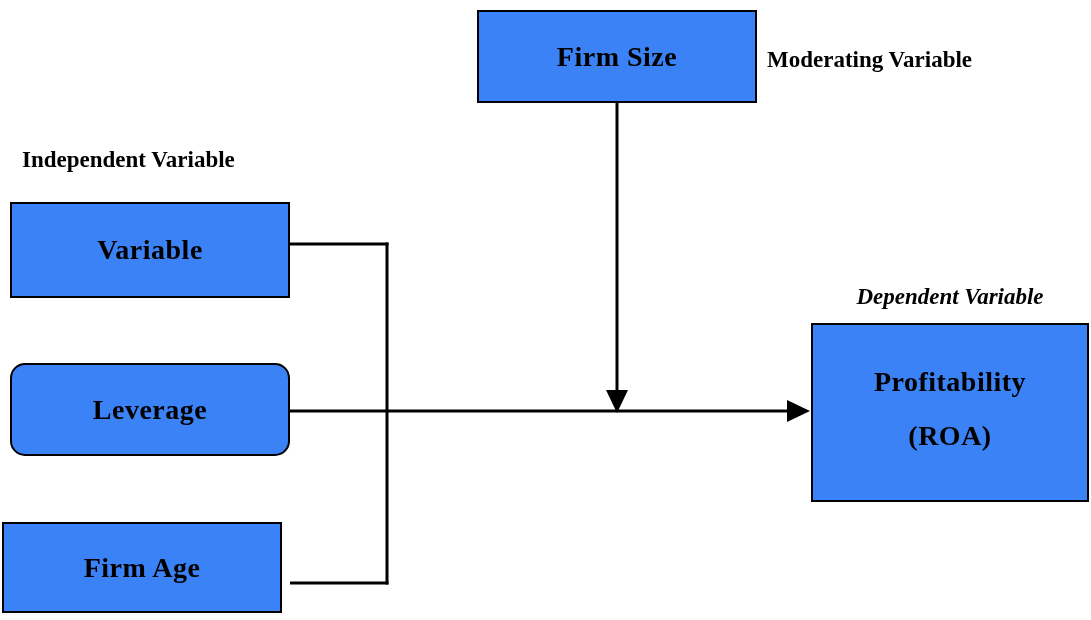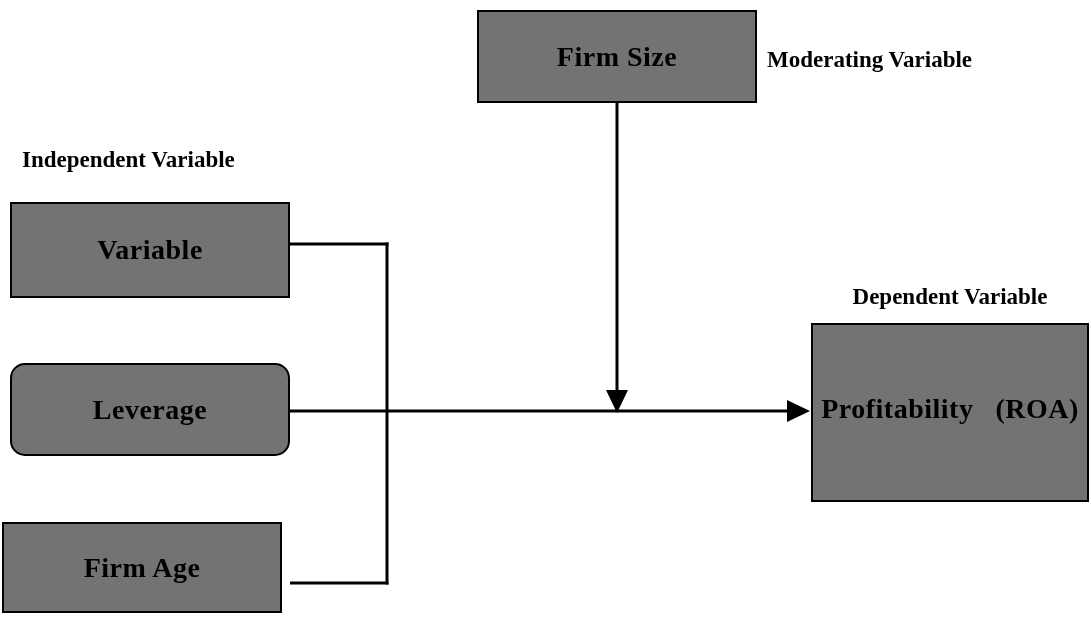--- a/index.html
+++ b/index.html
@@ -20,21 +20,21 @@
     position: absolute;
     left: 0;
     top: 0;
     width: 1091px;
     height: 620px;
   }
   .node {
     position: absolute;
     box-sizing: border-box;
     border: 2.5px solid #000000;
-    background: #737373;
+    background: #3b82f6;
     display: flex;
     align-items: center;
     justify-content: center;
     font-weight: bold;
     font-size: 28px;
     letter-spacing: 0.5px;
     white-space: nowrap;
   }
   .section-label {
     position: absolute;
@@ -42,27 +42,27 @@
     font-size: 23px;
     line-height: 27px;
     white-space: nowrap;
   }
   #firm-size-box    { left: 477px; top: 10px;  width: 280px; height: 93px; }
   #liquidity-box    { left: 10px;  top: 202px; width: 280px; height: 96px; }
   #leverage-box     { left: 10px;  top: 363px; width: 280px; height: 93px; border-radius: 15px; }
   #firm-age-box     { left: 2px;  top: 522px; width: 280px; height: 91px; }
   #profitability-box {
     left: 811px; top: 323px; width: 278px; height: 179px;
-    flex-direction: row;
+    flex-direction: column;
     gap: 22px;
     padding-bottom: 8px;
   }
   #independent-label { left: 10px;  top: 146px; margin-left: 12px; }
   #moderating-label  { left: 767px; top: 46px;  }
-  #dependent-label   { left: 811px; top: 283px; width: 278px; text-align: center; }
+  #dependent-label   { left: 811px; top: 283px; width: 278px; text-align: center; font-style: italic; }
 </style>
 </head>
 <body>
 
 <div class="canvas">
 
   <svg class="connectors" viewBox="0 0 1091 620" aria-hidden="true">
 
     <line x1="617" y1="103" x2="617" y2="393" stroke="#000000" stroke-width="3"></line>
     <polygon points="617,413 606,390 628,390" fill="#000000"></polygon>

